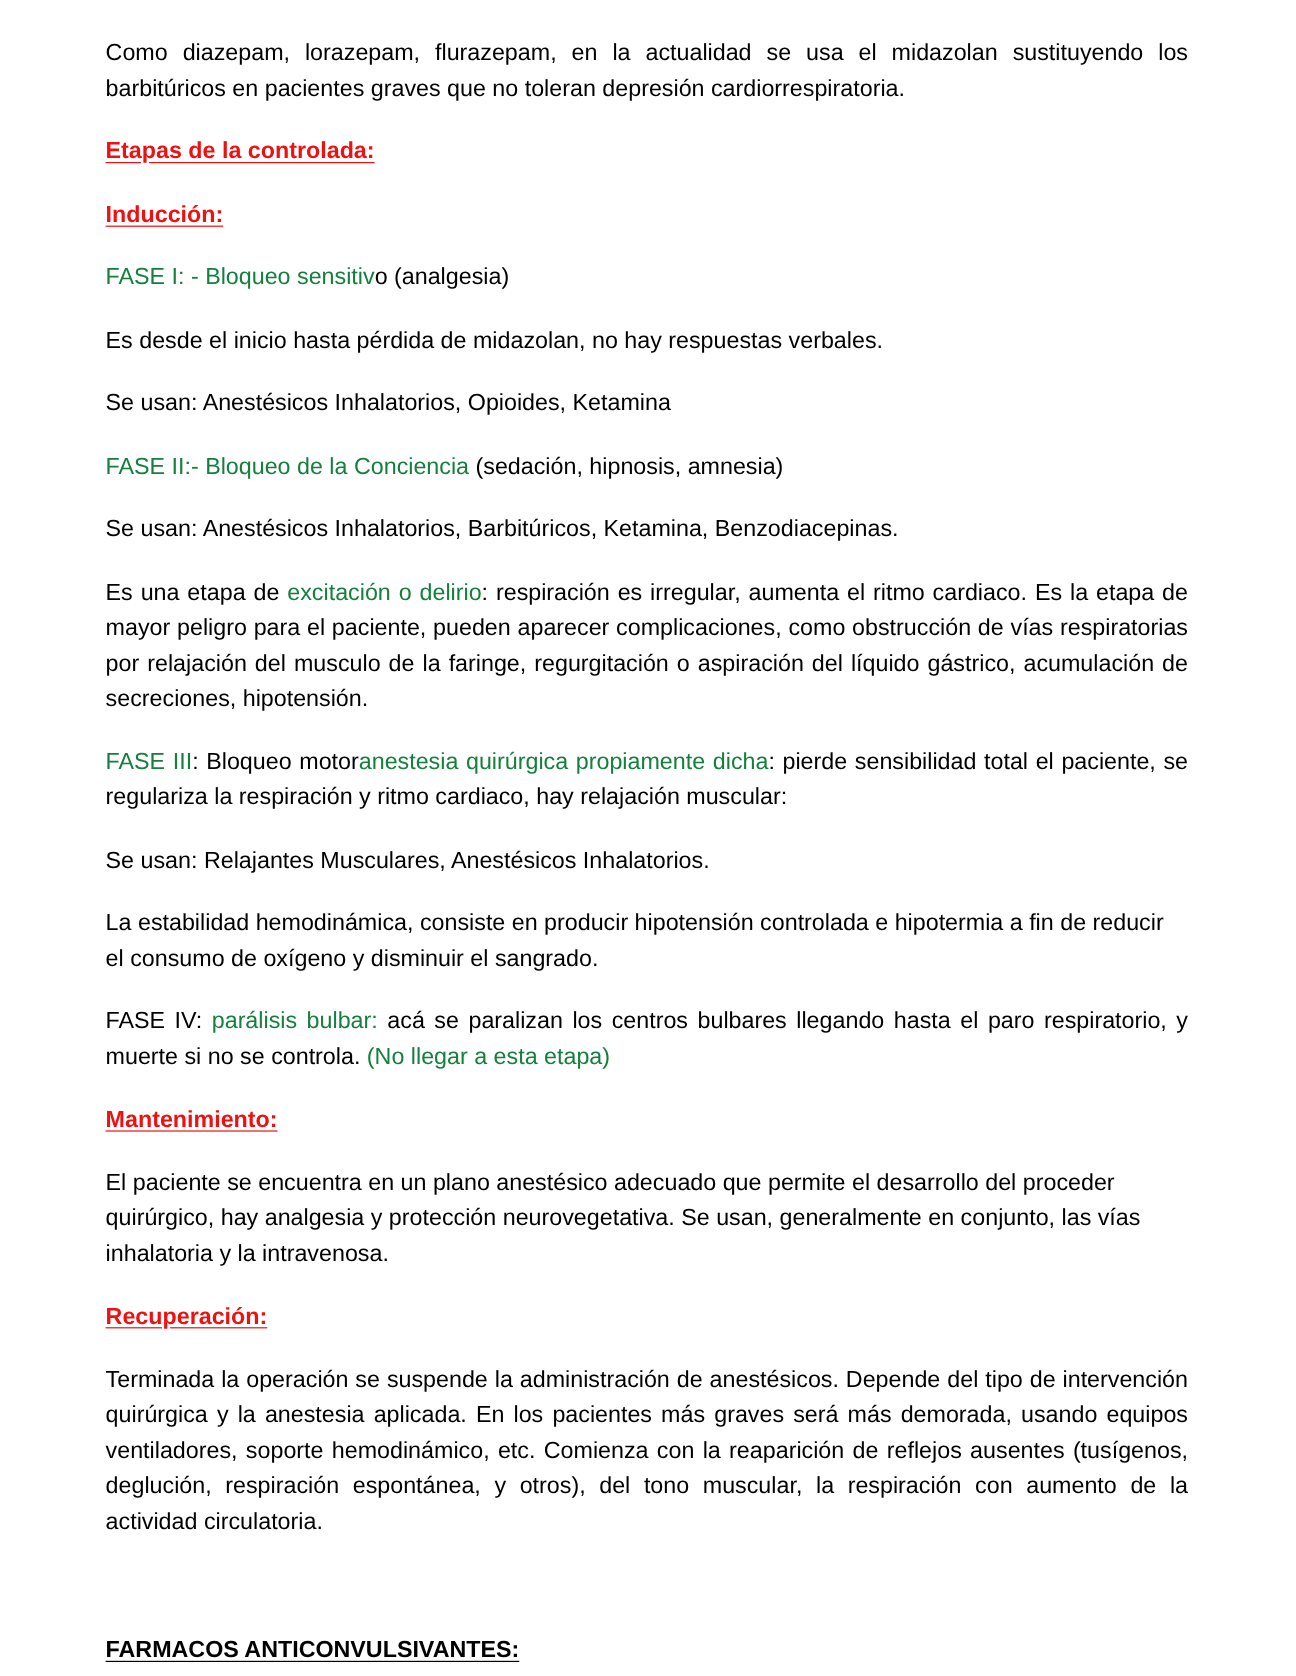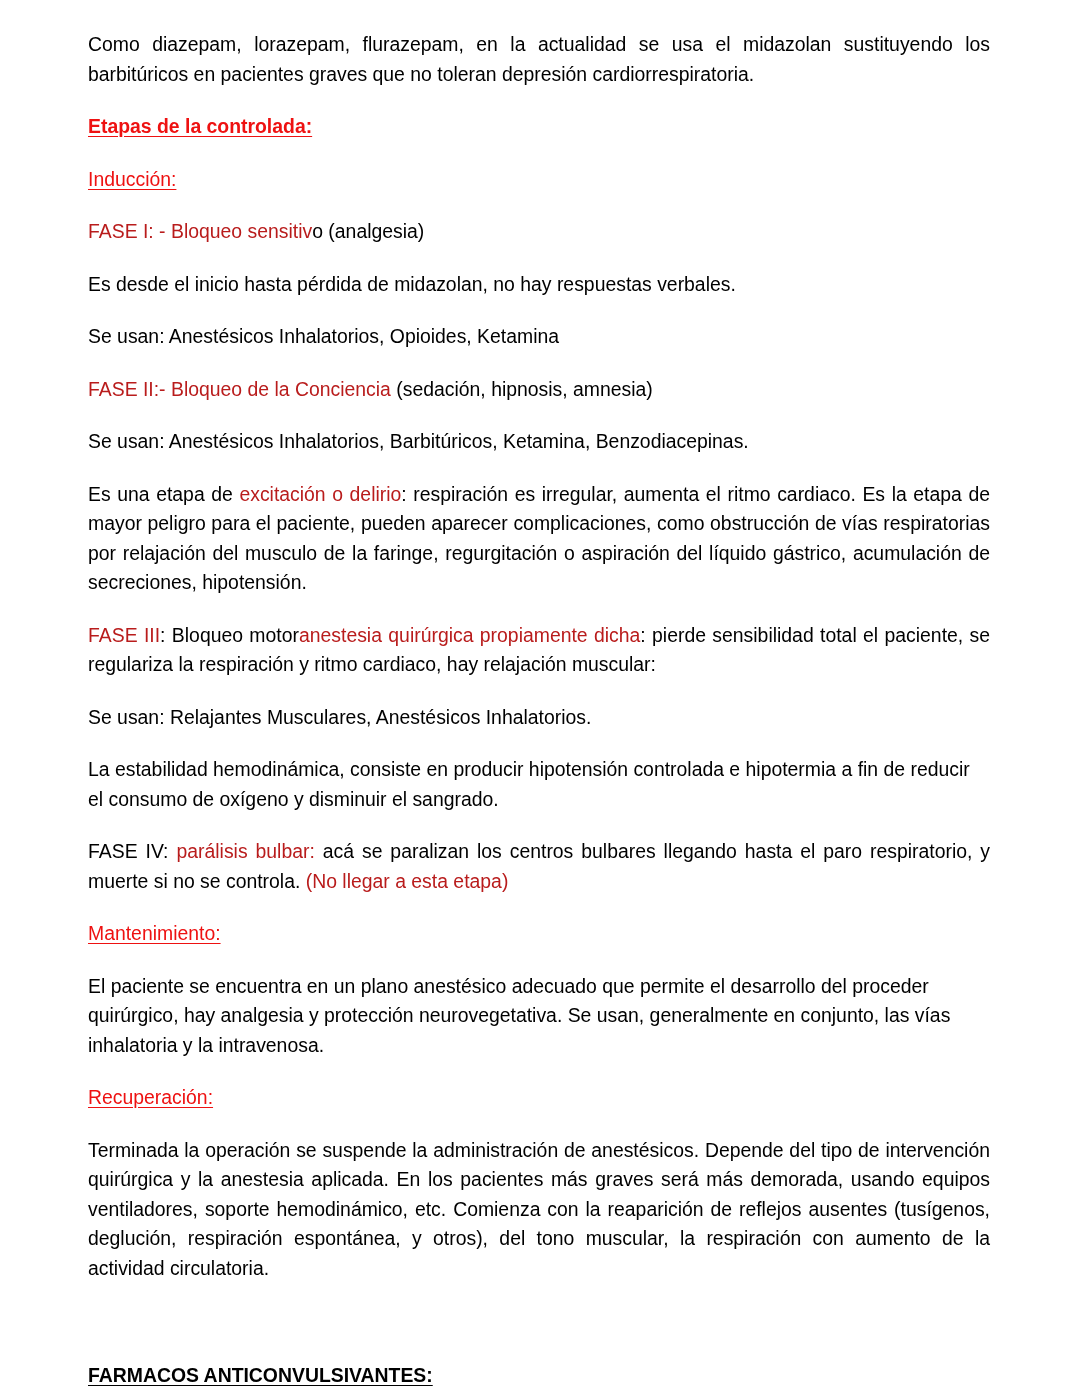--- a/index.html
+++ b/index.html
@@ -38,34 +38,34 @@
   p.para.left {
     text-align: left;
   }
   p.gap-before {
     margin-top: 23px;
   }
   p.gap-big {
     margin-top: 78px;
   }
   .red {
-    color: #b91c1c;
+    color: #15803d;
   }
   .black {
     color: #000000;
   }
   .heading-red-ul {
     color: #ee1111;
     font-weight: bold;
     text-decoration: underline;
     text-underline-offset: 3px;
   }
   .sub-red-ul {
     color: #ee1111;
-    font-weight: normal;
+    font-weight: bold;
     text-decoration: underline;
     text-underline-offset: 3px;
   }
   .heading-black-ul {
     color: #000000;
     font-weight: bold;
     text-decoration: underline;
     text-underline-offset: 3px;
   }
 </style>

